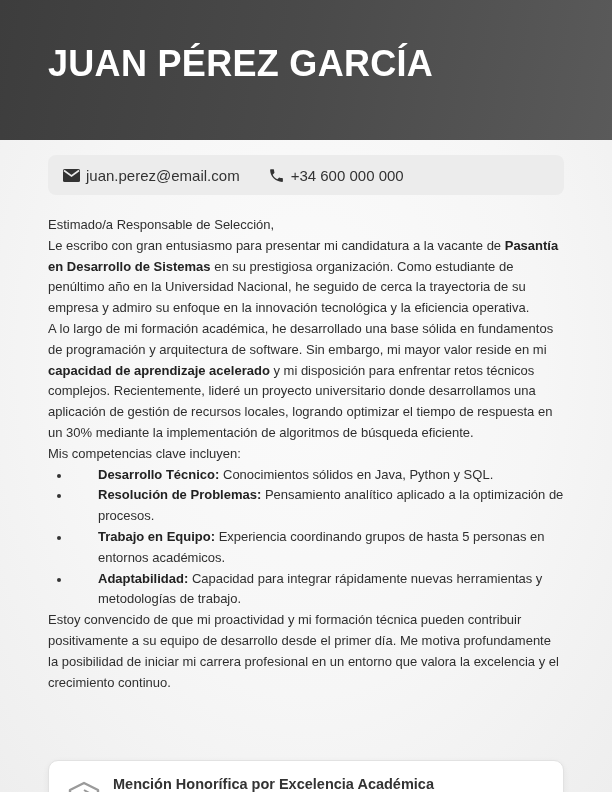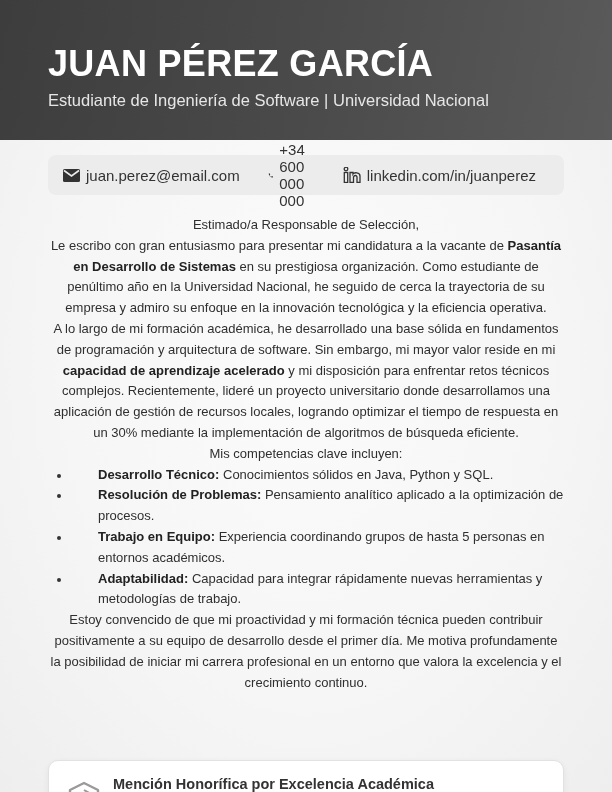--- a/index.html
+++ b/index.html
@@ -29,21 +29,21 @@
     display: flex; align-items: center; padding-left: 15px;
     font-size: 15px; color: #333;
   }
   .contact-item { display: flex; align-items: center; margin-right: 28px; }
   .contact-item svg { margin-right: 6px; }
   .contact-item.phone { margin-right: 26px; }
   .letter {
     position: absolute; left: 48px; top: 215px; width: 516px;
     font-size: 13px; line-height: 20.8px; color: #2f2f2f;
   }
-  .letter p { margin: 0; text-align: center; }
+  .letter p { margin: 0; }
   .letter b { font-weight: 700; color: #222; }
   .letter ul { list-style: none; padding-left: 24px; margin: 0; }
   .letter li { position: relative; padding-left: 26px; }
   .letter li::before {
     content: ""; position: absolute; left: -15px; top: 9px;
     width: 4px; height: 4px; border-radius: 50%; background: #333;
   }
   .award-card {
     position: absolute; left: 48px; top: 760px; width: 516px; height: 60px;
     background: #ffffff; border: 1px solid #e2e2e2; border-radius: 10px;
@@ -51,44 +51,35 @@
     padding: 15px 0 0 64px;
   }
   .award-icon { position: absolute; left: 18px; top: 20px; }
   .award-title { font-size: 14.5px; font-weight: 700; color: #333; }
 </style>
 </head>
 <body>
 
 <div class="header">
   <div class="name">JUAN PÉREZ GARCÍA</div>
-  <div class="subtitle">Estudiante de Ingeniería de Software | Universidad Nacional</div>
 </div>
 
 <div class="contact-bar">
   <div class="contact-item">
     <svg width="17" height="13" viewBox="0 0 17 13">
       <rect x="0" y="0" width="17" height="13" rx="1.5" fill="#333"></rect>
       <path d="M1 1.5 L8.5 7 L16 1.5" stroke="#ececec" stroke-width="1.6" fill="none"></path>
     </svg>
     <span>juan.perez@email.com</span>
   </div>
   <div class="contact-item phone">
     <svg width="17" height="17" viewBox="0 0 24 24">
       <path fill="#333" d="M6.6 10.8c1.4 2.8 3.8 5.1 6.6 6.6l2.2-2.2c.3-.3.7-.4 1-.2 1.1.4 2.3.6 3.6.6.6 0 1 .4 1 1V20c0 .6-.4 1-1 1C10.6 21 3 13.4 3 4c0-.6.4-1 1-1h3.5c.6 0 1 .4 1 1 0 1.3.2 2.5.6 3.6.1.3 0 .7-.2 1L6.6 10.8z"></path>
     </svg>
     <span>+34 600 000 000</span>
-  </div>
-  <div class="contact-item">
-    <svg width="18" height="16" viewBox="0 0 18 16">
-      <circle cx="3" cy="2" r="1.8" fill="none" stroke="#333" stroke-width="1.3"></circle>
-      <rect x="1.3" y="5.5" width="3.4" height="10" fill="none" stroke="#333" stroke-width="1.3"></rect>
-      <path d="M7 15.5 V5.5 H10 V7 C11 5.3 17 4.8 17 9 V15.5 H14 V10 C14 8 11 8 10.5 10 V15.5 Z" fill="none" stroke="#333" stroke-width="1.3"></path>
-    </svg>
-    <span>linkedin.com/in/juanperez</span>
   </div>
 </div>
 
 <div class="letter">
   <p>Estimado/a Responsable de Selección,</p>
   <p><span>Le escribo con gran entusiasmo para presentar mi candidatura a la vacante de </span><b>Pasantía en Desarrollo de Sistemas</b><span> en su prestigiosa organización. Como estudiante de penúltimo año en la Universidad Nacional, he seguido de cerca la trayectoria de su empresa y admiro su enfoque en la innovación tecnológica y la eficiencia operativa.</span></p>
   <p><span>A lo largo de mi formación académica, he desarrollado una base sólida en fundamentos de programación y arquitectura de software. Sin embargo, mi mayor valor reside en mi </span><b>capacidad de aprendizaje acelerado</b><span> y mi disposición para enfrentar retos técnicos complejos. Recientemente, lideré un proyecto universitario donde desarrollamos una aplicación de gestión de recursos locales, logrando optimizar el tiempo de respuesta en un 30% mediante la implementación de algoritmos de búsqueda eficiente.</span></p>
   <p>Mis competencias clave incluyen:</p>
   <ul>
     <li><b>Desarrollo Técnico:</b><span> Conocimientos sólidos en Java, Python y SQL.</span></li>

